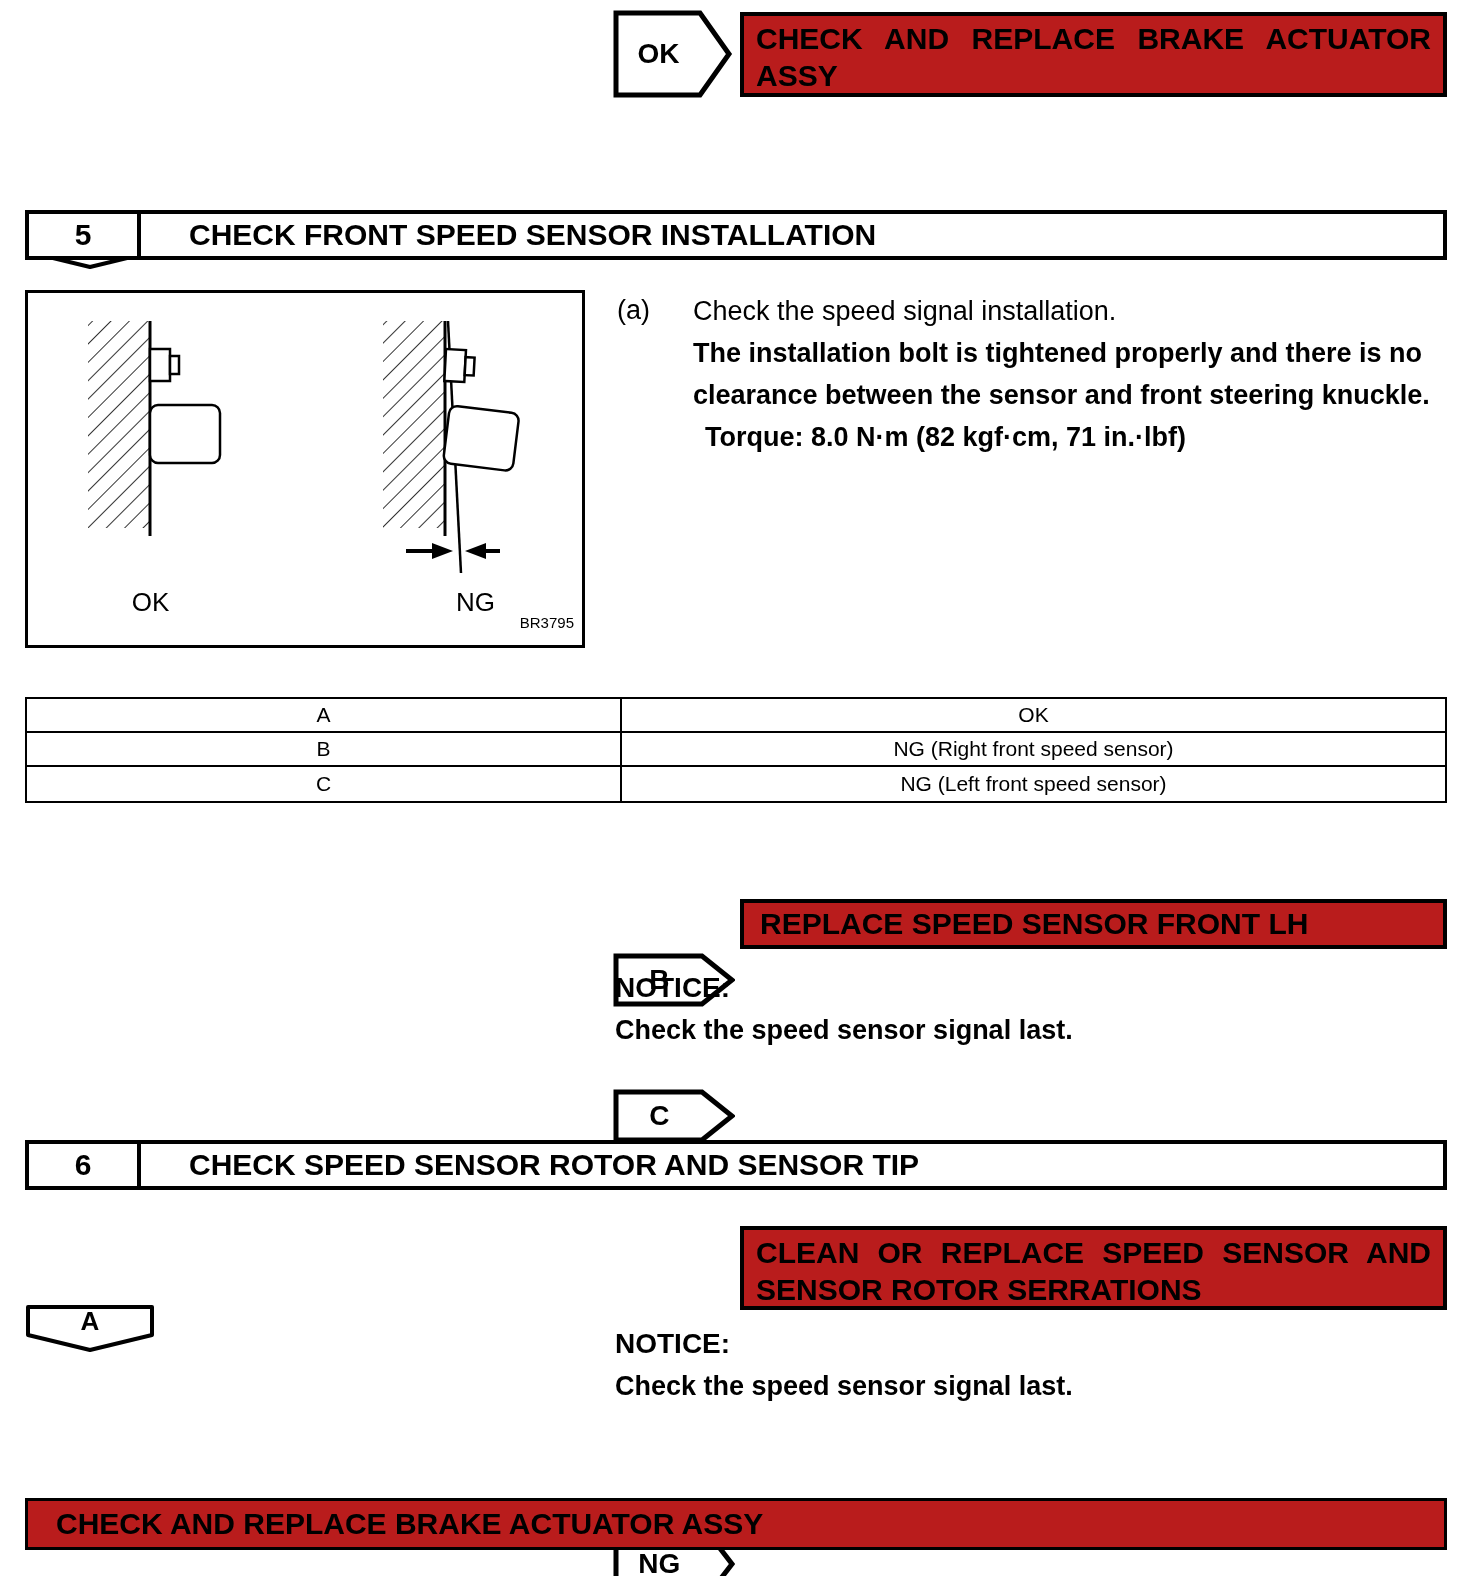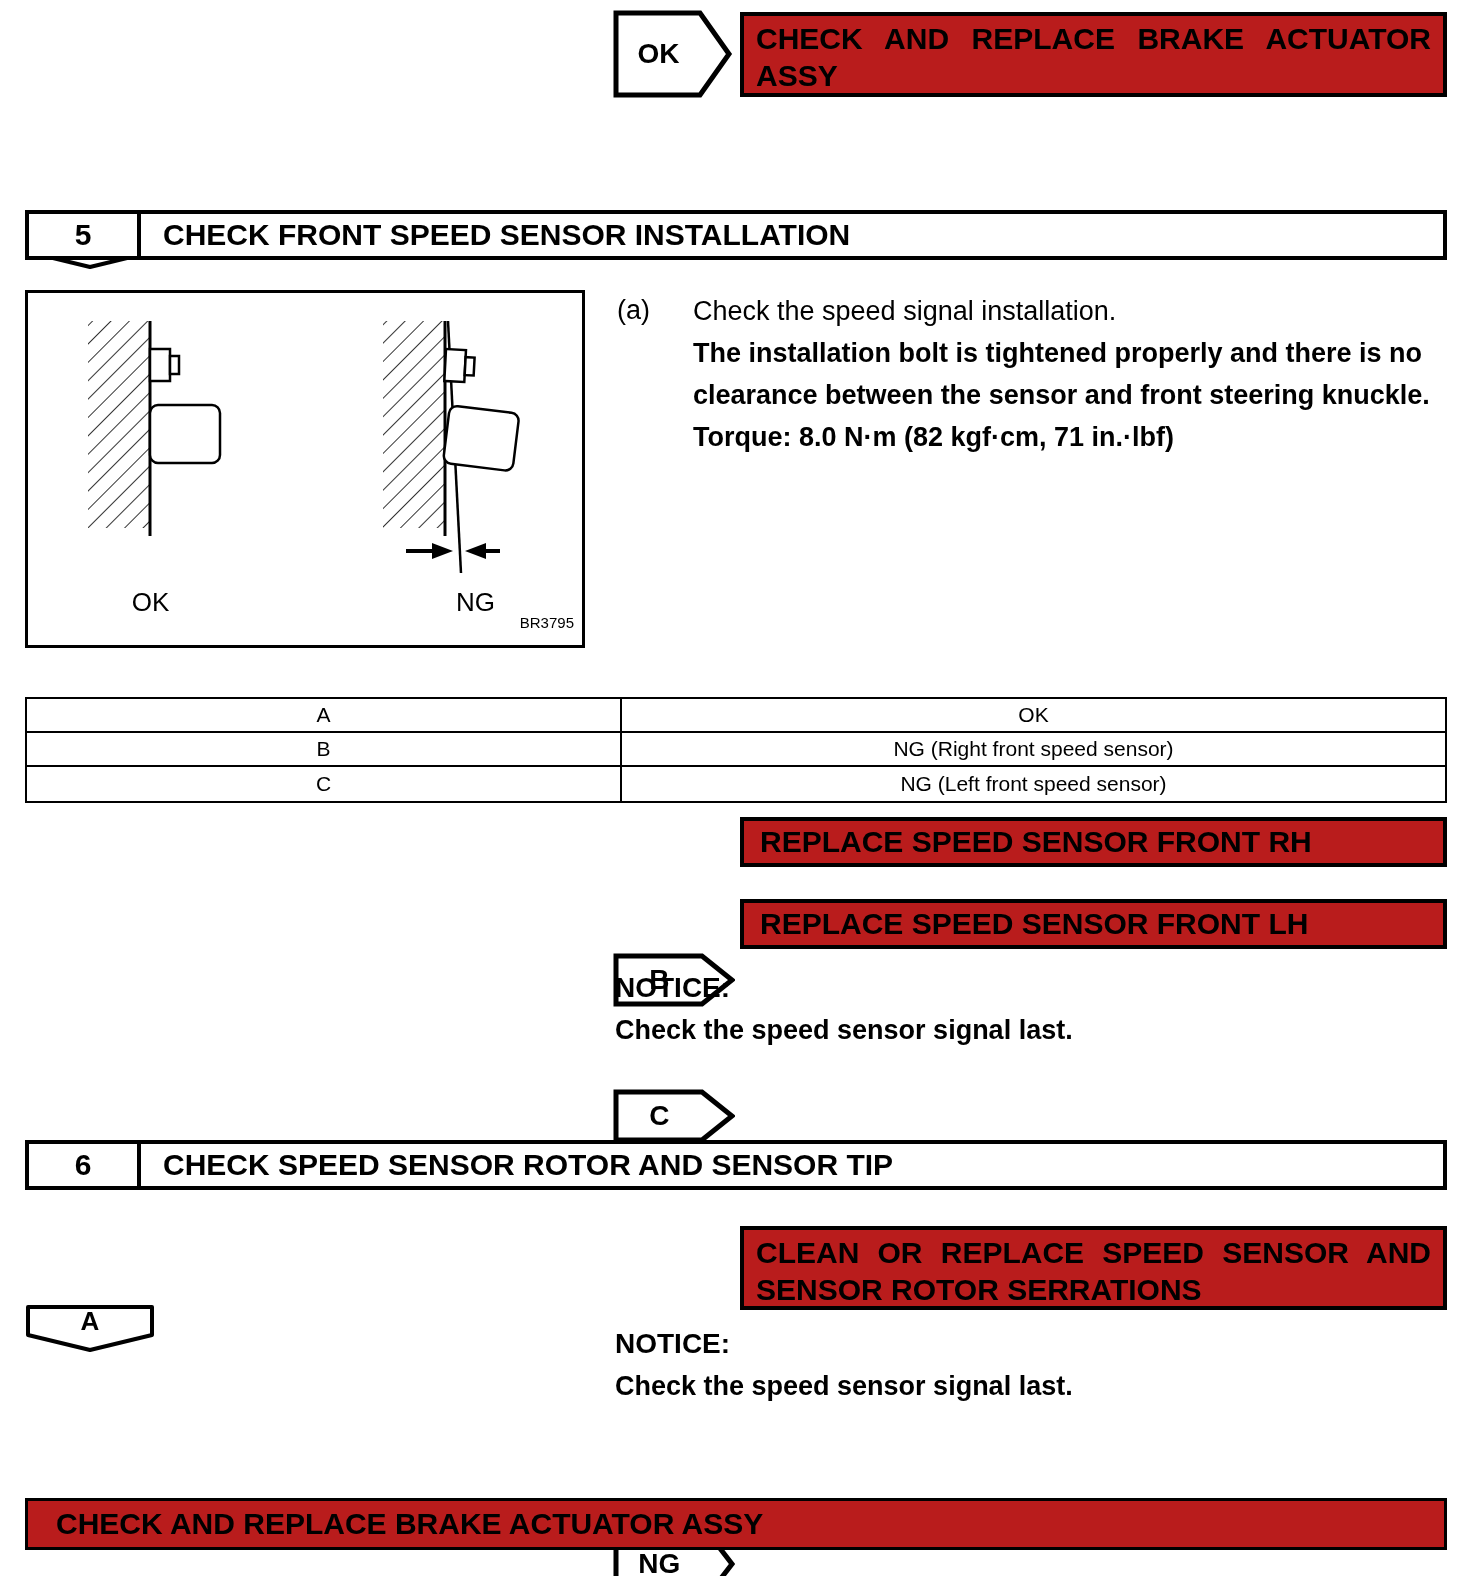--- a/index.html
+++ b/index.html
@@ -25,34 +25,34 @@
   
   .result-box { border:4px solid #000; background:#b91c1c; font-weight:bold; font-size:30px; }
   .result-single { display:flex; align-items:center; padding-left:16px; }
   .result-multi { padding:5px 12px; text-align:justify; text-justify:inter-word; line-height:1.22; }
 
   
   .step-header { display:flex; border:4px solid #000; background:#fff;
     font-weight:bold; font-size:30px; align-items:stretch; }
   .step-num { width:112px; display:flex; align-items:center; justify-content:center;
     border-right:4px solid #000; }
-  .step-title { display:flex; align-items:center; padding-left:22px; }
+  .step-title { display:flex; align-items:center; padding-left:22px;margin-left:26px; }
 
   
   .figure-box { border:3px solid #000; background:#fff; }
   .figure-box svg { position:absolute; inset:0; width:100%; height:100%; display:block; }
   .fig-label { position:absolute; font-size:26px; text-align:center; }
   .fig-code { position:absolute; right:8px; bottom:14px; font-size:15px; }
 
   
   .item-index { font-size:27px; }
   .instruction-col { width:758px; font-size:27px; line-height:42px; }
   .instr-line { font-weight:normal; }
   .spec-text { font-weight:bold; }
-  .torque-text { font-weight:bold; }
+  .torque-text { font-weight:bold;margin-left:12px; }
 
   
   .rtable { border:2px solid #000; background:#fff; }
   .trow { display:flex; border-bottom:2px solid #000; height:34px; }
   .trow:last-child { border-bottom:none; }
   .tkey { width:595px; border-right:2px solid #000; display:flex;
     align-items:center; justify-content:center; font-size:21px; }
   .tval { flex:1; display:flex; align-items:center; justify-content:center; font-size:21px; }
 
   
@@ -147,23 +147,20 @@
       <div class="tval">NG (Left front speed sensor)</div>
     </div>
   </div>
 
   <div class="abs pointer" style="left:613px;top:815px;width:122px;height:54px">
     <svg viewBox="0 0 122 54" preserveAspectRatio="none">
       <polygon points="3,3 89,3 119,27 89,51 3,51" fill="#fff" stroke="#000" stroke-width="5"></polygon>
     </svg>
     <span class="pointer-label">B</span>
   </div>
-  <div class="abs result-box result-single" style="left:740px;top:817px;width:707px;height:50px">
-    <span>REPLACE SPEED SENSOR FRONT RH</span>
-  </div>
 
   <div class="abs pointer" style="left:613px;top:897px;width:122px;height:54px">
     <svg viewBox="0 0 122 54" preserveAspectRatio="none">
       <polygon points="3,3 89,3 119,27 89,51 3,51" fill="#fff" stroke="#000" stroke-width="5"></polygon>
     </svg>
     <span class="pointer-label">C</span>
   </div>
   <div class="abs result-box result-single" style="left:740px;top:899px;width:707px;height:50px">
     <span>REPLACE SPEED SENSOR FRONT LH</span>
   </div>

